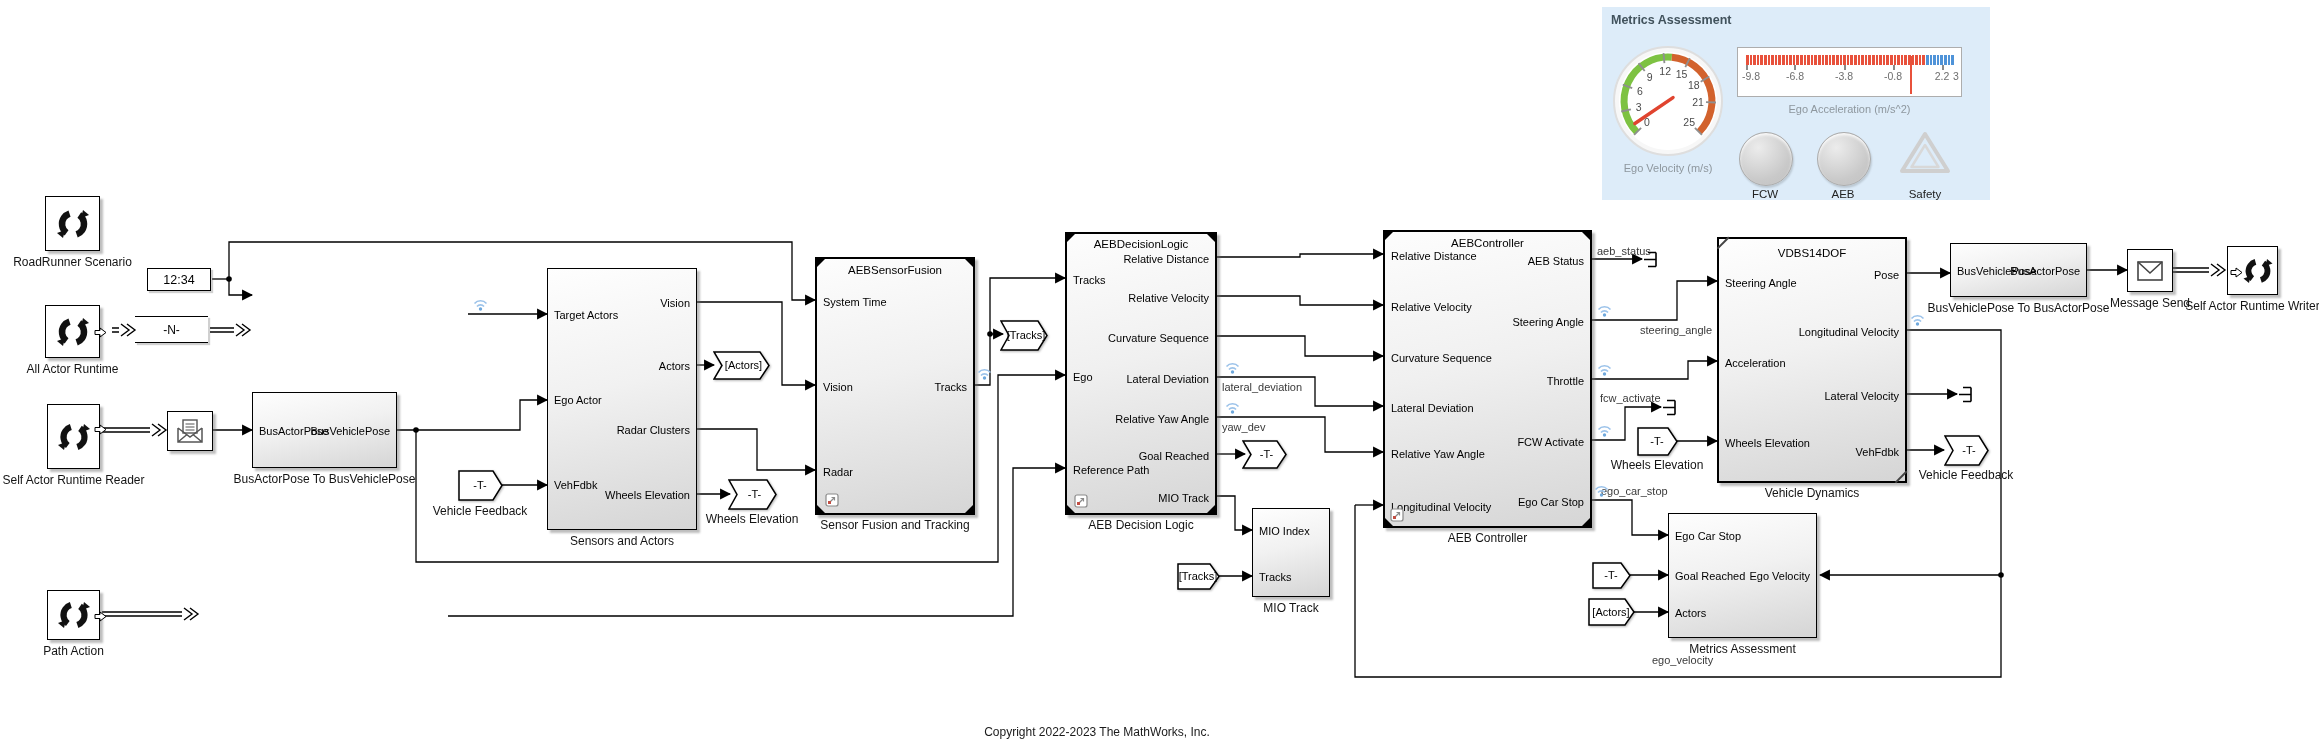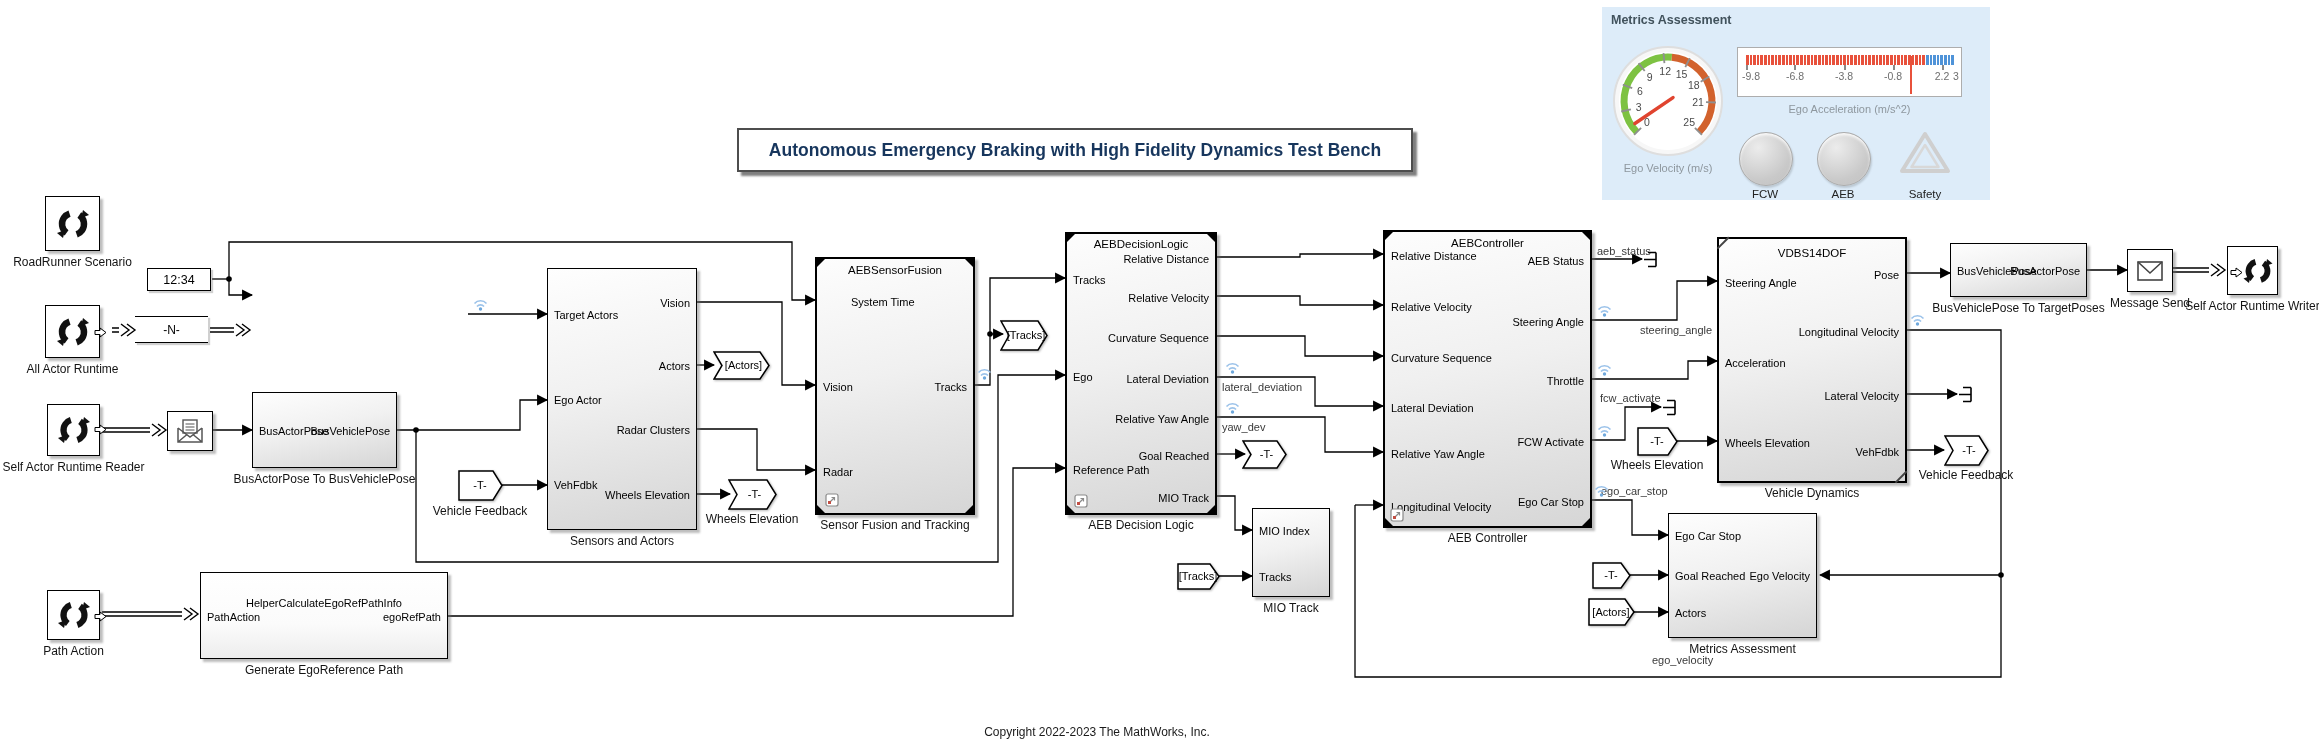--- a/index.html
+++ b/index.html
@@ -140,21 +140,20 @@
     <path class="w" d="M2173,268 H2209 M2173,272 H2209"></path>
     <path class="chev" d="M2211,264 l8,6 l-8,6 M2217,264 l8,6 l-8,6"></path>
 
     <path class="w" d="M1630,575 H1668" marker-end="url(#arr)"></path>
     <path class="w" d="M1634,612 H1668" marker-end="url(#arr)"></path>
 
     <path class="w" d="M102,612 H182 M102,616 H182"></path>
     <path class="chev" d="M184,608 l8,6 l-8,6 M190,608 l8,6 l-8,6"></path>
   </svg>
 
-  <div id="banner">Autonomous Emergency Braking with High Fidelity Dynamics Test Bench</div>
   <div id="copyright">Copyright 2022-2023 The MathWorks, Inc.</div>
 
   <div id="mpanel">
     <div class="ptitle">Metrics Assessment</div>
 
     <svg style="position:absolute;left:10px;top:38px;" width="112" height="112" viewBox="0 0 112 112">
       <circle cx="56" cy="56" r="54" fill="#f7f7f7" stroke="#dedede" stroke-width="2"></circle>
       <circle cx="56" cy="56" r="49" fill="#ffffff"></circle>
       <path d="M24.9,87.1 A44,44 0 0 1 59.8,12.2" stroke="#7dc242" stroke-width="7" fill="none"></path>
       <path d="M59.8,12.2 A44,44 0 0 1 87.1,87.1" stroke="#d2622d" stroke-width="7" fill="none"></path>
@@ -235,21 +234,21 @@
     <svg class="pglyph" style="right:-8px;top:21px;" width="13" height="11">
       <polygon points="1,3.5 6,3.5 6,1 12,5.5 6,10 6,7.5 1,7.5" fill="#fff" stroke="#000" stroke-width="1"></polygon>
     </svg>
     <span class="bname">All Actor Runtime</span>
   </div>
 
   <div class="queue">
     <span>-N-</span>
   </div>
 
-  <div class="iblk" style="left:47px;top:404px;width:53px;height:52px;">
+  <div class="iblk" style="left:47px;top:404px;width:53px;height:65px;">
     <svg width="34" height="34">
       <circle cx="17" cy="17" r="10.5" fill="none" stroke="#111" stroke-width="6.2" stroke-dasharray="23 10" transform="rotate(-55 17 17)"></circle>
       <polygon points="27,4 33,9 25,12" fill="#111"></polygon>
         <polygon points="7,30 1,25 9,22" fill="#111"></polygon>
     </svg>
     <svg class="pglyph" style="right:-8px;top:19px;" width="13" height="11">
       <polygon points="1,3.5 6,3.5 6,1 12,5.5 6,10 6,7.5 1,7.5" fill="#fff" stroke="#000" stroke-width="1"></polygon>
     </svg>
     <span class="bname">Self Actor Runtime Reader</span>
   </div>
@@ -274,45 +273,39 @@
     <span class="bname">Path Action</span>
   </div>
 
 
   <div class="gblk" style="left:252px;top:392px;width:145px;height:76px;">
     <span class="pi" style="top:31px;">BusActorPose</span>
     <span class="po" style="top:31px;">BusVehiclePose</span>
     <span class="bname">BusActorPose To BusVehiclePose</span>
   </div>
 
-  <div class="blk" style="left:200px;top:572px;width:248px;height:87px;">
-    <div class="bhead" style="top:24px;font-size:11px;">HelperCalculateEgoRefPathInfo</div>
-    <span class="pi" style="top:37px;">PathAction</span>
-    <span class="po" style="top:37px;">egoRefPath</span>
-    <span class="bname">Generate EgoReference Path</span>
-  </div>
 
   <div class="gblk" style="left:547px;top:268px;width:150px;height:262px;">
     <span class="pi" style="top:39px;">Target Actors</span>
     <span class="pi" style="top:124px;">Ego Actor</span>
     <span class="pi" style="top:209px;">VehFdbk</span>
     <span class="po" style="top:27px;">Vision</span>
     <span class="po" style="top:90px;">Actors</span>
     <span class="po" style="top:154px;padding-left:28px;">Radar Clusters</span>
     <span class="po" style="top:219px;">Wheels Elevation</span>
     <span class="bname">Sensors and Actors</span>
   </div>
 
   <div class="mblk" style="left:815px;top:257px;width:160px;height:258px;">
     <span class="corner c-tl"></span>
       <span class="corner c-tr"></span>
     <span class="corner c-bl"></span>
       <span class="corner c-br"></span>
     <div class="bhead">AEBSensorFusion</div>
-    <span class="pi" style="top:36px;margin-left:28px;">System Time</span>
+    <span class="pi" style="top:36px;">System Time</span>
     <span class="pi" style="top:121px;">Vision</span>
     <span class="pi" style="top:206px;">Radar</span>
     <span class="po" style="top:121px;">Tracks</span>
     <svg class="badge" style="left:8px;bottom:6px;" width="14" height="14">
       <rect x="1" y="1" width="12" height="12" rx="2" fill="#fff" stroke="#8a8a8a" stroke-width="1.2"></rect>
       <path d="M4.5,9.5 L9.5,4.5 M6.5,4.5 H9.5 V7.5" fill="none" stroke="#8a8a8a" stroke-width="1.2"></path>
       <rect x="3" y="8" width="3" height="3" fill="#c24f44"></rect>
     </svg>
     <span class="bname">Sensor Fusion and Tracking</span>
   </div>
@@ -382,21 +375,21 @@
     <span class="po" style="top:29px;">Pose</span>
     <span class="po" style="top:86px;">Longitudinal Velocity</span>
     <span class="po" style="top:150px;">Lateral Velocity</span>
     <span class="po" style="top:206px;">VehFdbk</span>
     <span class="bname">Vehicle Dynamics</span>
   </div>
 
   <div class="gblk" style="left:1950px;top:243px;width:137px;height:54px;">
     <span class="pi" style="top:20px;">BusVehiclePose</span>
     <span class="po" style="top:20px;">BusActorPose</span>
-    <span class="bname">BusVehiclePose To TargetPoses</span>
+    <span class="bname">BusVehiclePose To BusActorPose</span>
   </div>
 
   <div class="iblk" style="left:2127px;top:249px;width:46px;height:43px;">
     <svg width="30" height="26">
       <rect x="3" y="4" width="24" height="18" fill="#fff" stroke="#444" stroke-width="1.6"></rect>
       <path d="M3,4 L15,15 L27,4" fill="none" stroke="#444" stroke-width="1.6"></path>
     </svg>
     <span class="bname">Message Send</span>
   </div>
 

